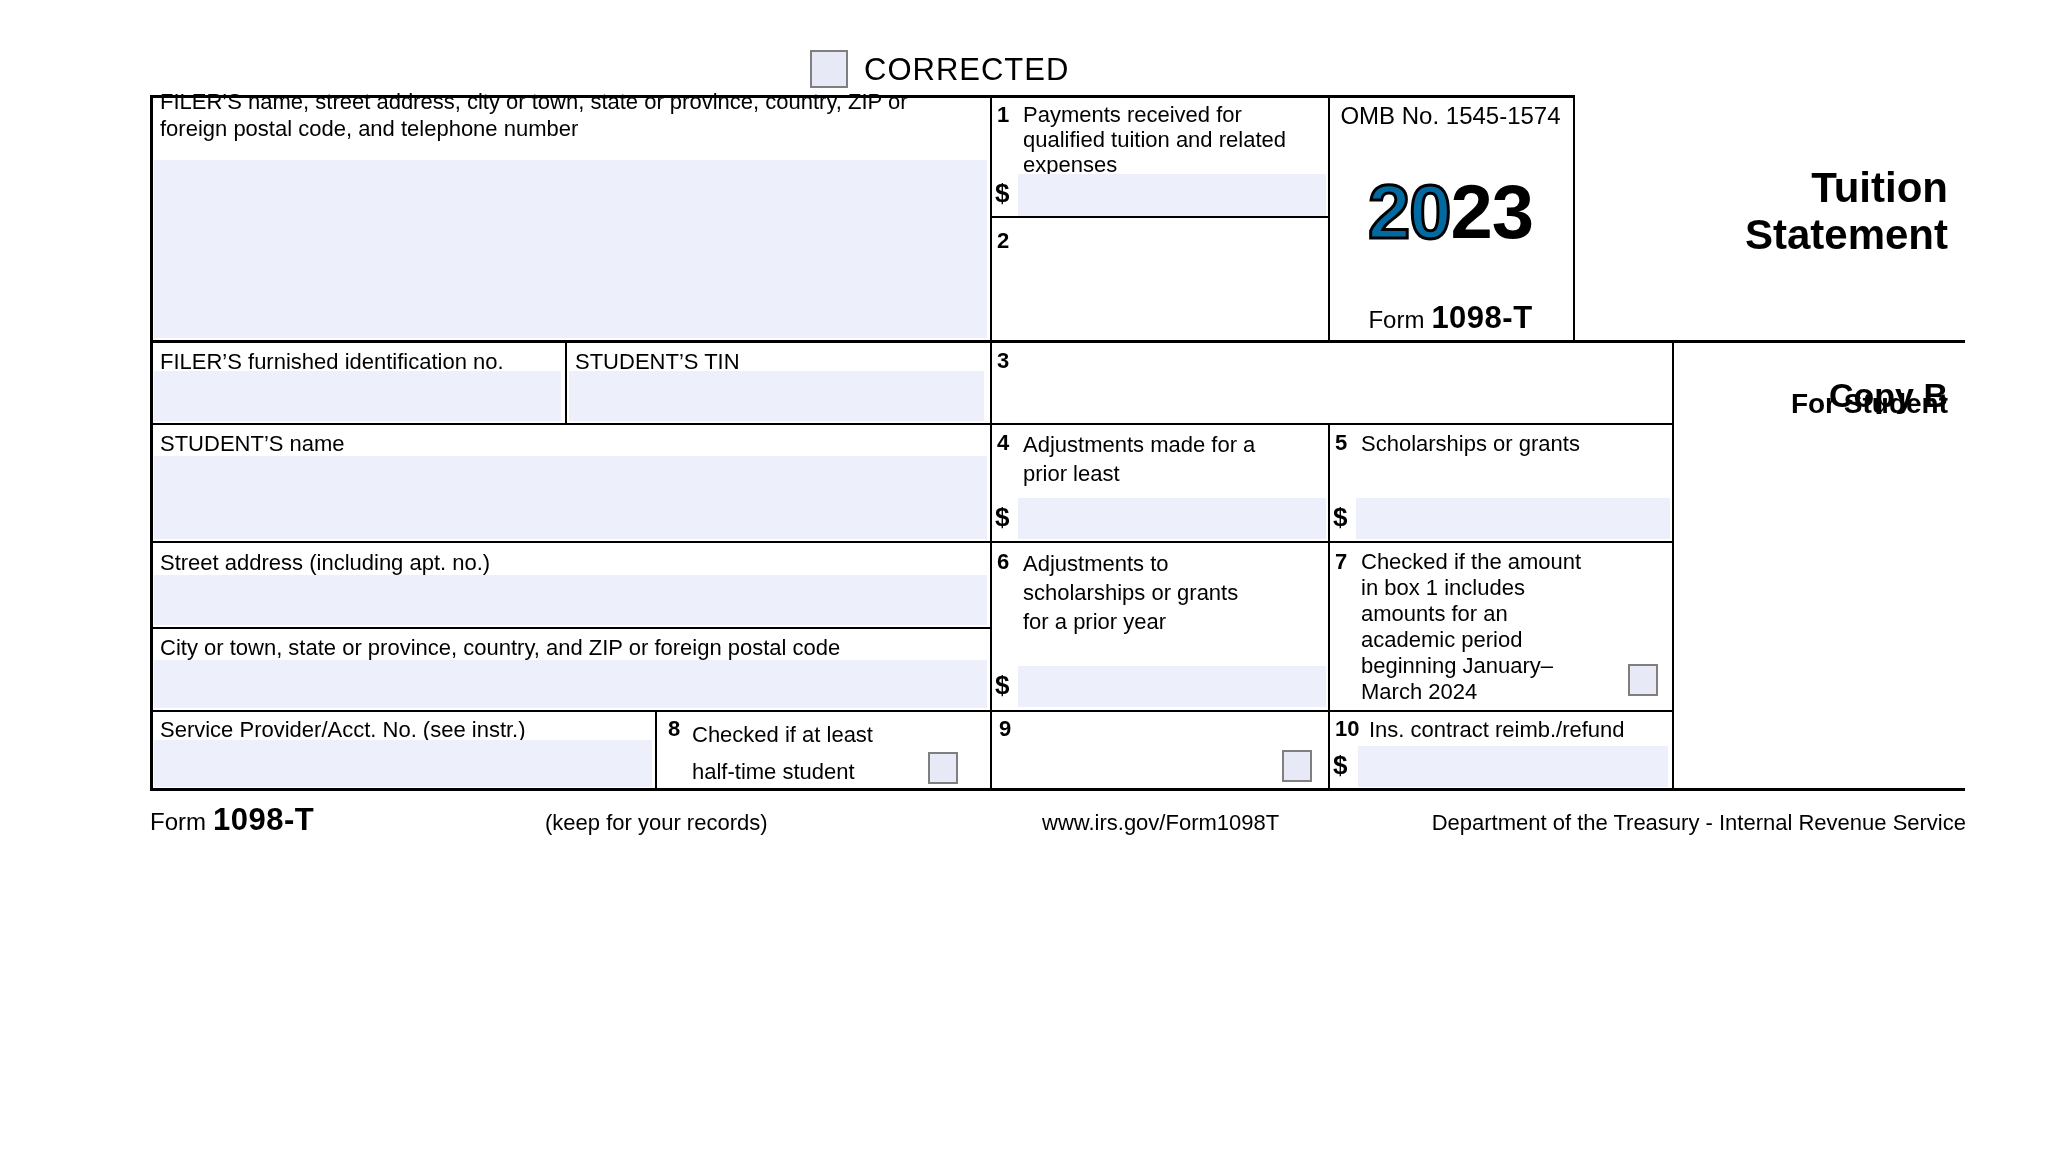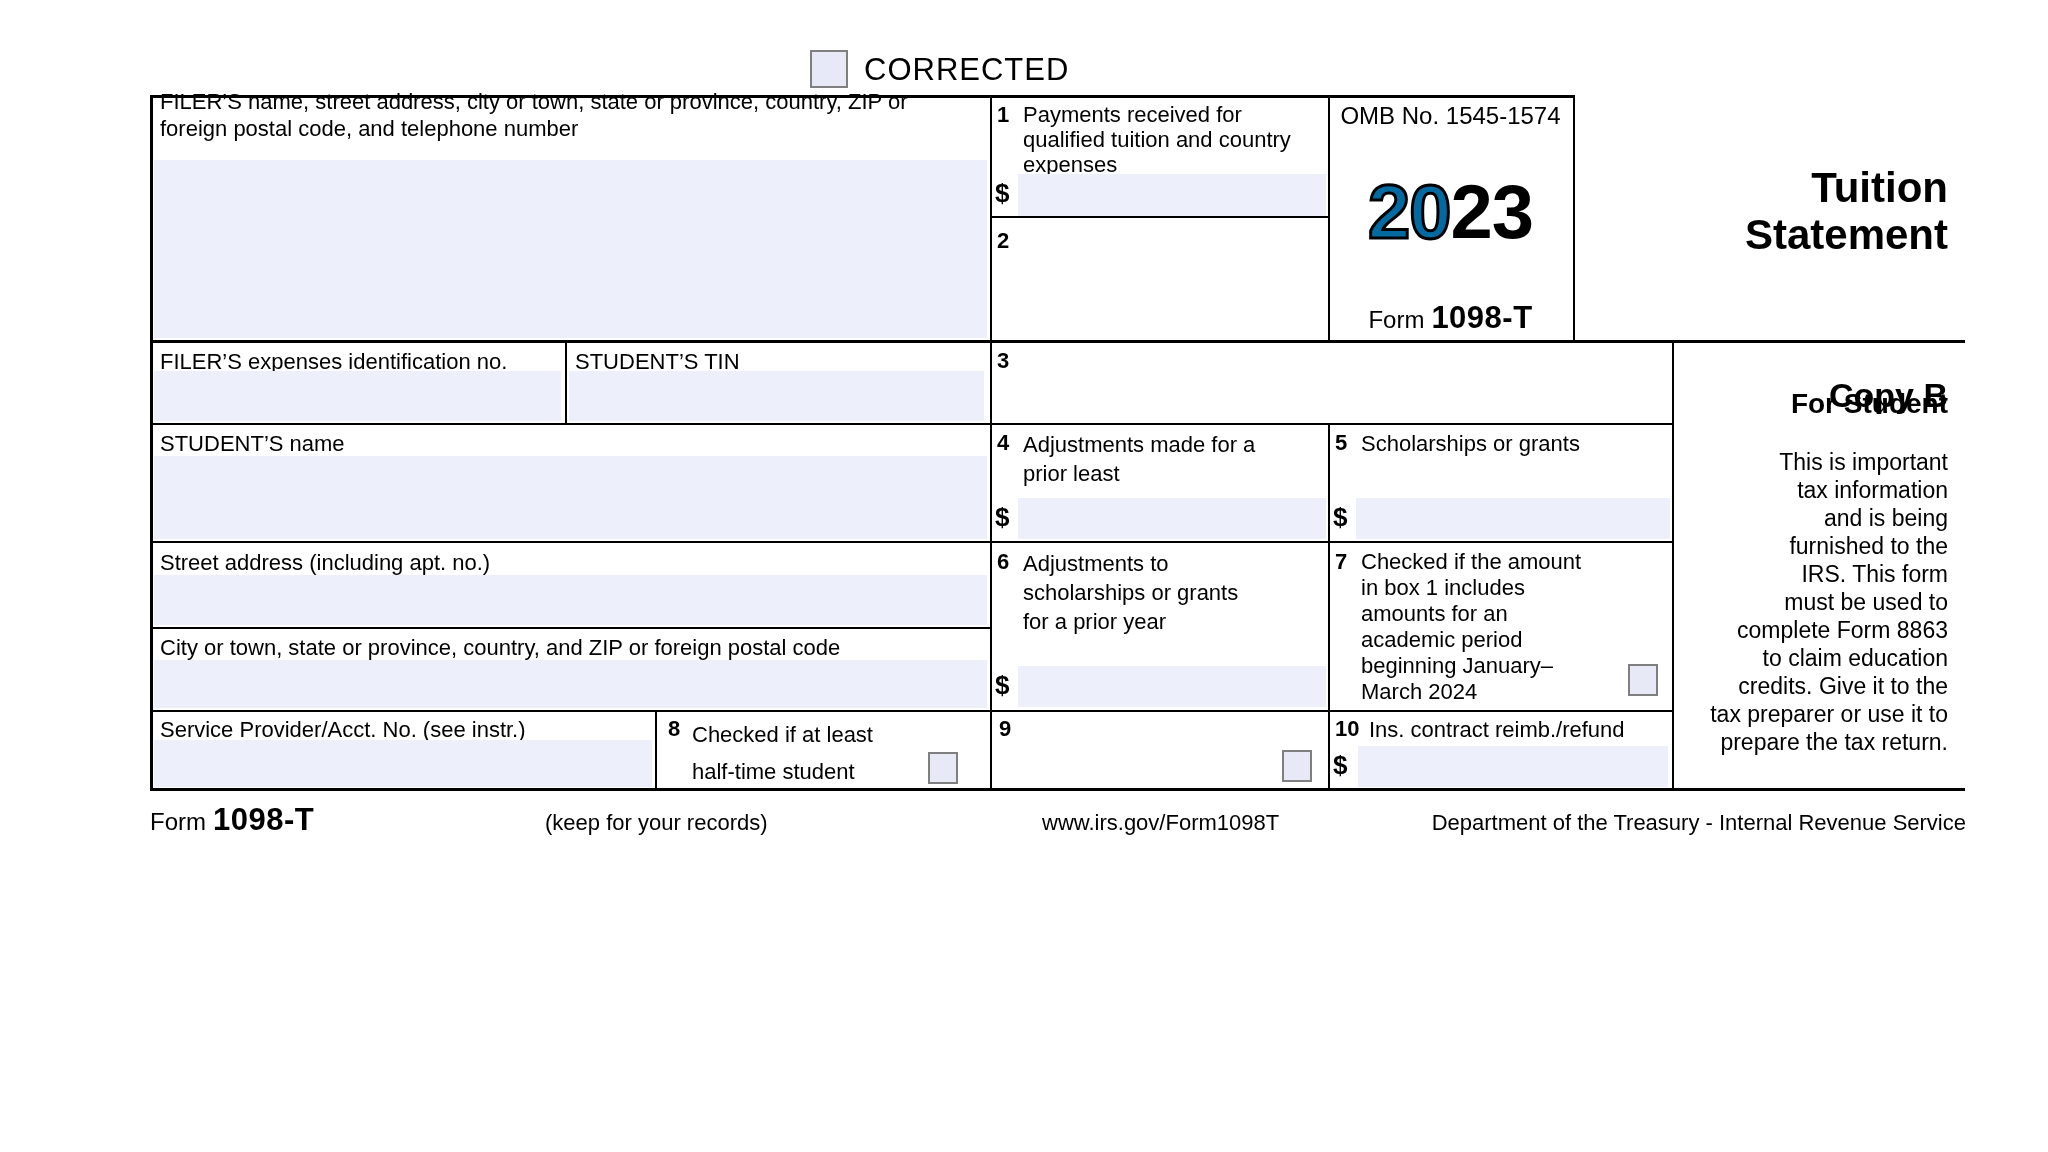--- a/index.html
+++ b/index.html
@@ -53,38 +53,38 @@
   <i class="ln" style="left:1672px;top:340px;width:2px;height:450px;"></i>
   <i class="ln" style="left:565px;top:340px;width:2px;height:85px;"></i>
   <i class="ln" style="left:655px;top:710px;width:2px;height:80px;"></i>
 
   <span class="lbl pre" style="left:160px;top:88px;">FILER’S name, street address, city or town, state or province, country, ZIP or
 foreign postal code, and telephone number</span>
   <div class="fill" style="left:154px;top:160px;width:833px;height:178px;"></div>
 
   <span class="num" style="left:997px;top:102px;">1</span>
   <span class="lbl pre" style="left:1023px;top:102px;line-height:25px;">Payments received for
-qualified tuition and country
+qualified tuition and related
 expenses</span>
   <span class="usd" style="left:995px;top:178px;">$</span>
   <div class="fill" style="left:1018px;top:174px;width:308px;height:42px;"></div>
 
   <span class="num" style="left:997px;top:228px;">2</span>
 
   <span class="omb" style="left:1328px;top:102px;width:245px;">OMB No. 1545-1574</span>
   <div class="year" style="left:1328px;top:168px;width:245px;"><span class="outline">20</span><span>23</span></div>
   <div class="formline" style="left:1328px;top:300px;width:245px;">
     <span class="fw">Form</span>
     <span class="fn">1098-T</span>
   </div>
 
   <div class="title pre" style="right:100px;top:164px;">Tuition
 Statement</div>
 
-  <span class="lbl" style="left:160px;top:348px;">FILER’S expenses identification no.</span>
+  <span class="lbl" style="left:160px;top:348px;">FILER’S furnished identification no.</span>
   <div class="fill" style="left:154px;top:371px;width:407px;height:50px;"></div>
   <span class="lbl" style="left:575px;top:348px;">STUDENT’S TIN</span>
   <div class="fill" style="left:569px;top:371px;width:415px;height:50px;"></div>
   <span class="num" style="left:997px;top:348px;">3</span>
 
   <span class="lbl" style="left:160px;top:430px;">STUDENT’S name</span>
   <div class="fill" style="left:154px;top:456px;width:833px;height:83px;"></div>
 
   <span class="num" style="left:997px;top:430px;">4</span>
   <span class="lbl pre" style="left:1023px;top:430px;line-height:29px;">Adjustments made for a
@@ -129,31 +129,20 @@
   <span class="num" style="left:999px;top:716px;">9</span>
   <span class="cb" style="left:1282px;top:750px;width:30px;height:32px;"></span>
 
   <span class="num" style="left:1335px;top:716px;">10</span>
   <span class="lbl" style="left:1369px;top:716px;">Ins. contract reimb./refund</span>
   <span class="usd" style="left:1333px;top:750px;">$</span>
   <div class="fill" style="left:1358px;top:746px;width:310px;height:41px;"></div>
 
   <div class="copyb" style="right:100px;top:344px;width:280px;margin-top:32px;">Copy B</div>
   <div class="forstudent" style="right:100px;top:388px;width:280px;">For Student</div>
-  <div class="notice pre" style="right:100px;top:448px;width:290px;">This is important
-tax information
-and is being
-furnished to the
-IRS. This form
-must be used to
-complete Form 8863
-to claim education
-credits. Give it to the
-tax preparer or use it to
-prepare the tax return.</div>
 
   <div class="footer-form" style="left:150px;top:802px;">
     <span class="fw">Form</span>
     <span class="fn">1098-T</span>
   </div>
   <span class="footer-item" style="left:545px;top:810px;">(keep for your records)</span>
   <span class="footer-item" style="left:1042px;top:810px;">www.irs.gov/Form1098T</span>
   <span class="footer-item" style="right:82px;top:810px;">Department of the Treasury - Internal Revenue Service</span>
 
 </div>

